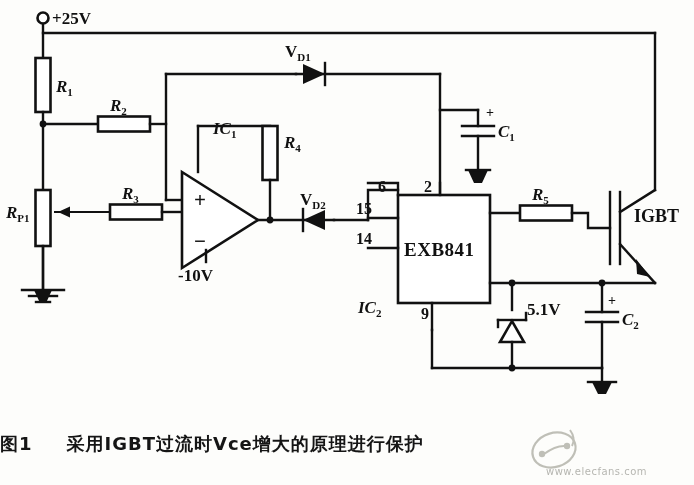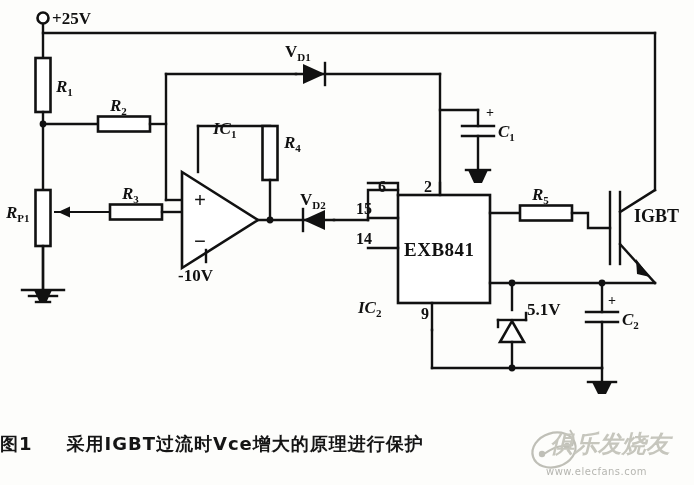--- a/index.html
+++ b/index.html
@@ -353,17 +353,16 @@
   </div>
 
   <div class="watermark">
     <svg width="172" height="58" viewBox="0 0 172 58">
       <ellipse cx="34" cy="26" rx="22" ry="17" fill="none" stroke="#8e8e80" stroke-width="2.2" transform="rotate(-18 34 26)"></ellipse>
       <circle cx="22" cy="30" r="3.2" fill="#8e8e80"></circle>
       <circle cx="47" cy="22" r="3.2" fill="#8e8e80"></circle>
       <path d="M24 30 Q36 21 46 22" fill="none" stroke="#8e8e80" stroke-width="2"></path>
       <path d="M50 6 Q56 14 52 22" fill="none" stroke="#8e8e80" stroke-width="2"></path>
     </svg>
-    <div class="wm-cn">俱乐发烧友</div>
     <div class="wm-text">www.elecfans.com</div>
   </div>
 
 </div>
 
 </body></html>

